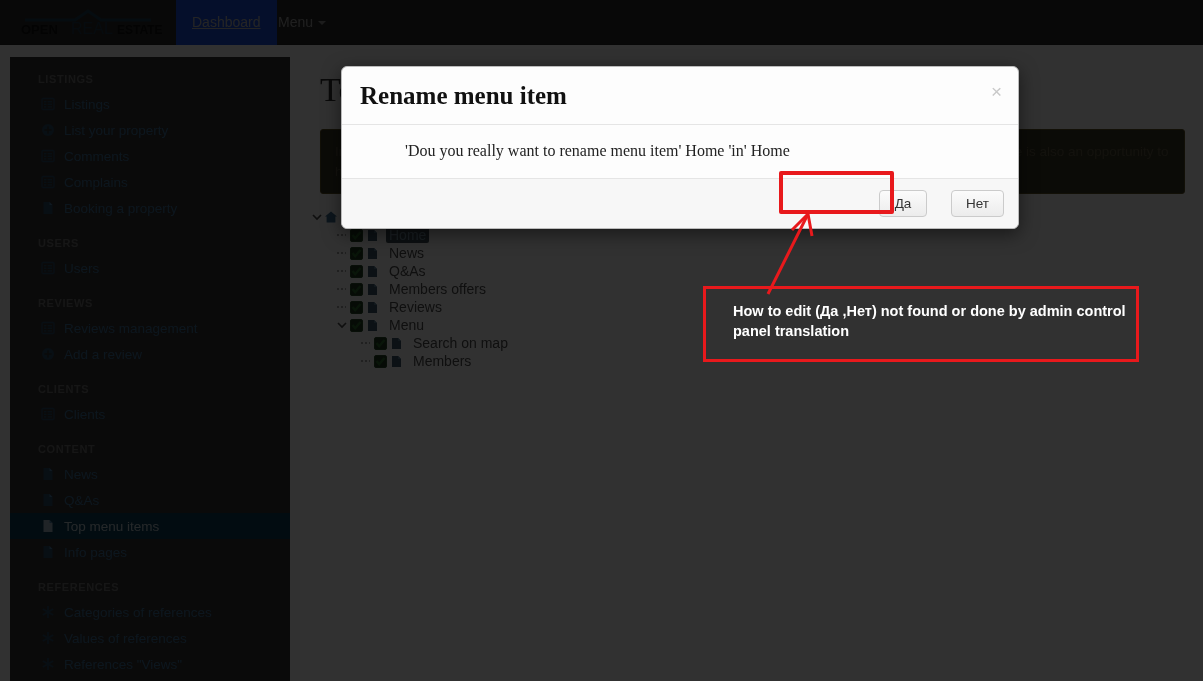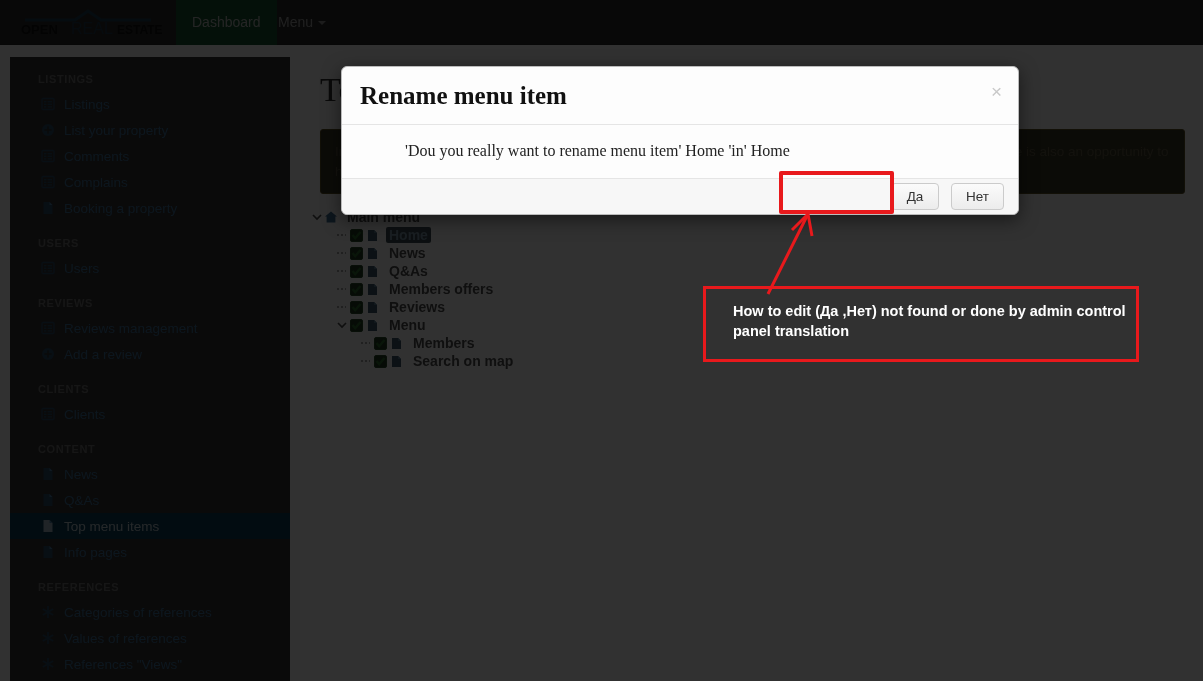--- a/index.html
+++ b/index.html
@@ -21,21 +21,21 @@
   }
   .brand {
     position: absolute; left: 0; top: 0; width: 176px; height: 45px;
     display: flex; align-items: center; justify-content: center;
   }
   .brand svg { display: block; }
   .nav-link {
     position: absolute; top: 0; height: 45px; line-height: 45px;
     padding: 0 16px; color: #9d9d9d; font-size: 14px; cursor: pointer;
   }
-  .nav-link.active { background: #14532d; color: #b6b6b6; }
+  .nav-link.active { background: #1d4ed8; color: #b6b6b6; text-decoration: underline; }
   #nav-dashboard { left: 176px; }
   #nav-menu { left: 262px; }
   .caret {
     display: inline-block; width: 0; height: 0; margin-left: 5px;
     vertical-align: middle;
     border-left: 4px solid transparent; border-right: 4px solid transparent;
     border-top: 4px solid #8a8a8a;
   }
 
   
@@ -65,21 +65,21 @@
     font-family: "Liberation Serif", serif;
     font-size: 34px; color: #2d2d2d; padding: 14px 0 6px 20px;
   }
   .alert {
     margin: 14px 18px 0 20px; padding: 12px 14px;
     border: 1px solid #5c5127; background: #3a3724; color: #5f5a44;
     font-size: 13.5px; line-height: 1.45; border-radius: 3px;
   }
 
   
-  .tree { margin: 14px 8px 0 10px; font-size: 14px; color: #4a4a4a; position: relative; font-weight: bold; }
+  .tree { margin: 14px 8px 0 10px; font-size: 14px; color: #4a4a4a; position: relative; }
   .tree-row { display: flex; align-items: center; height: 18px; position: relative; }
   .tree-row .guide { width: 16px; flex: 0 0 16px; display: flex; align-items: center; justify-content: center; }
   .tree-row.lvl1 { padding-left: 24px; }
   .tree-row.lvl2 { padding-left: 48px; }
   .chk {
     width: 13px; height: 13px; flex: 0 0 13px; margin-right: 4px;
     background: #1f3a1f; border: 1px solid #2c4a2c; border-radius: 2px;
     display: inline-flex; align-items: center; justify-content: center;
   }
   .chk svg { display: block; }
@@ -104,22 +104,22 @@
   .modal-title { font-family: "Liberation Serif", serif; font-size: 25px; font-weight: bold; color: #111; }
   .modal-close {
     position: absolute; right: 16px; top: 15px; font-size: 19px;
     color: #c9c9c9; cursor: pointer; line-height: 1; font-family: "Liberation Sans", sans-serif;
   }
   .modal-body {
     padding: 17px 18px 18px 18px; font-family: "Liberation Serif", serif;
     font-size: 16px; color: #222; margin-left: 45px;
   }
   .modal-footer {
-    border-top: 1px solid #e5e5e5; background: #f7f7f7; padding: 4px 14px;
-    display: flex; justify-content: flex-end; gap: 12px; border-radius: 0 0 6px 6px;
+    border-top: 1px solid #e5e5e5; background: #f7f7f7; padding: 11px 14px;
+    display: flex; justify-content: flex-end; gap: 24px; border-radius: 0 0 6px 6px;
   }
   .btn {
     min-width: 48px; padding: 5px 14px; font-size: 13.5px; color: #333;
     background: linear-gradient(#fbfbfb,#ececec); border: 1px solid #cbcbcb;
     border-radius: 4px; cursor: pointer; font-family: "Liberation Sans", sans-serif;
   }
   
   .btn-highlight {
     position: absolute; left: 437px; top: 104px; width: 115px; height: 43px;
     border: 4px solid #e8191c; border-radius: 2px; pointer-events: none;
@@ -496,40 +496,40 @@
               <svg width="11" height="11" viewBox="0 0 11 11">
                 <path d="M1.5 5 L4.2 8.2 L9.5 2" fill="none" stroke="#2f6b2f" stroke-width="2.4"></path>
               </svg>
             </span>
             <span class="pageico">
               <svg width="11" height="13" viewBox="0 0 11 13">
                 <path d="M1 1 H7 L10 4 V12 H1 Z" fill="#3d5668"></path>
                 <path d="M7 1 V4 H10 Z" fill="#55788e"></path>
               </svg>
             </span>
+            <span class="tree-label">Search on map</span>
+          </div>
+          <div class="tree-row lvl2">
+            <span class="guide">
+              <svg width="12" height="10" viewBox="0 0 12 10">
+                <path d="M1 5 H10" stroke="#4a4a4a" stroke-width="1" stroke-dasharray="2 2"></path>
+              </svg>
+            </span>
+            <span class="chk">
+              <svg width="11" height="11" viewBox="0 0 11 11">
+                <path d="M1.5 5 L4.2 8.2 L9.5 2" fill="none" stroke="#2f6b2f" stroke-width="2.4"></path>
+              </svg>
+            </span>
+            <span class="pageico">
+              <svg width="11" height="13" viewBox="0 0 11 13">
+                <path d="M1 1 H7 L10 4 V12 H1 Z" fill="#3d5668"></path>
+                <path d="M7 1 V4 H10 Z" fill="#55788e"></path>
+              </svg>
+            </span>
             <span class="tree-label">Members</span>
-          </div>
-          <div class="tree-row lvl2">
-            <span class="guide">
-              <svg width="12" height="10" viewBox="0 0 12 10">
-                <path d="M1 5 H10" stroke="#4a4a4a" stroke-width="1" stroke-dasharray="2 2"></path>
-              </svg>
-            </span>
-            <span class="chk">
-              <svg width="11" height="11" viewBox="0 0 11 11">
-                <path d="M1.5 5 L4.2 8.2 L9.5 2" fill="none" stroke="#2f6b2f" stroke-width="2.4"></path>
-              </svg>
-            </span>
-            <span class="pageico">
-              <svg width="11" height="13" viewBox="0 0 11 13">
-                <path d="M1 1 H7 L10 4 V12 H1 Z" fill="#3d5668"></path>
-                <path d="M7 1 V4 H10 Z" fill="#55788e"></path>
-              </svg>
-            </span>
-            <span class="tree-label">Search on map</span>
           </div>
         </div>
     </div>
   </div>
 
   <div id="backdrop"></div>
 
   <div class="modal">
     <div class="modal-header">
       <div class="modal-title">Rename menu item</div>

